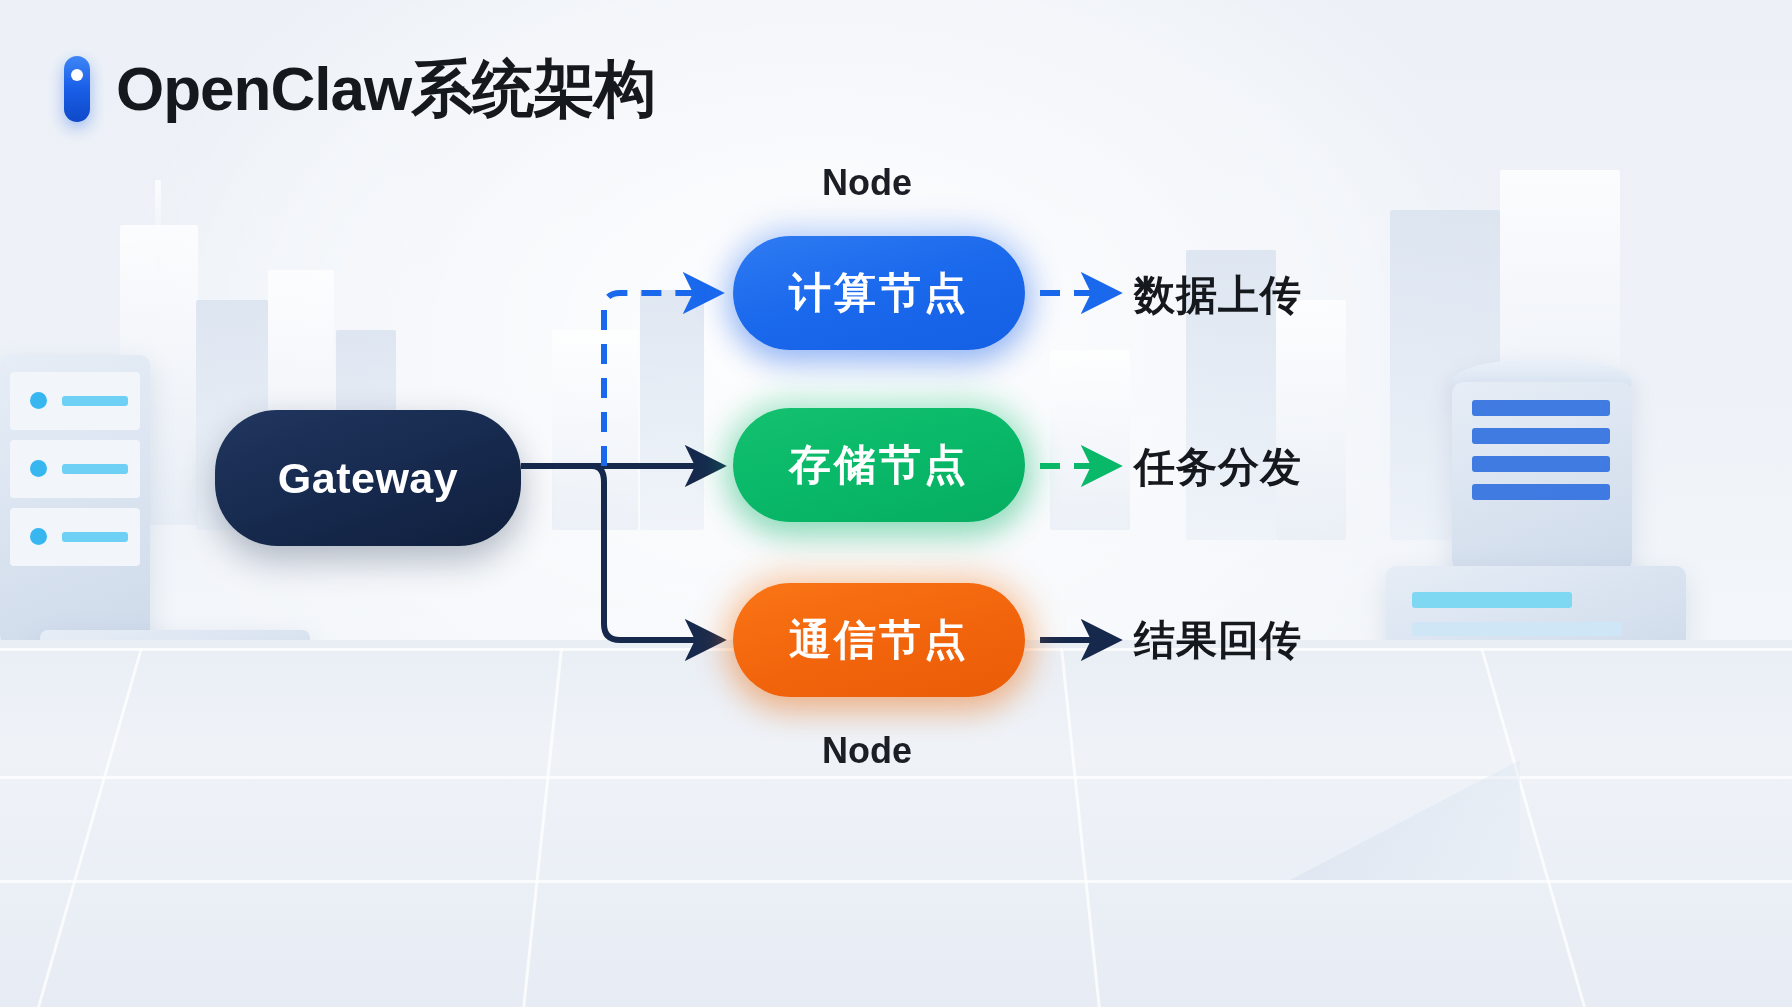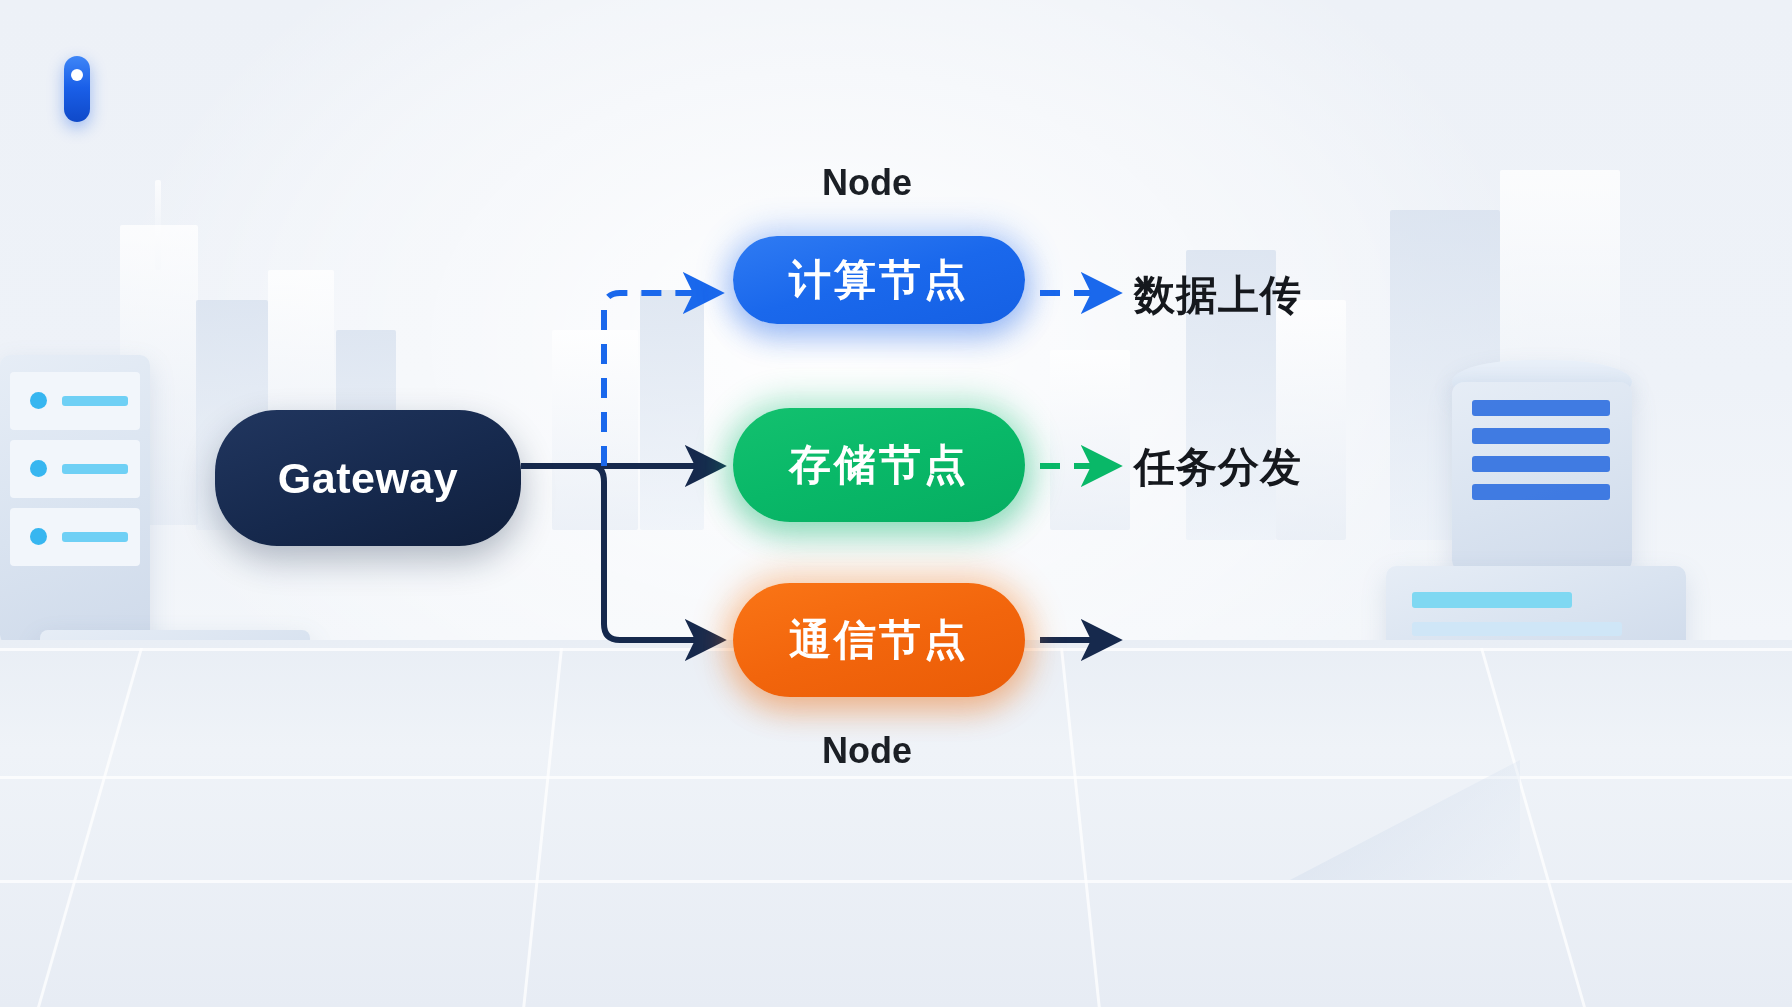--- a/index.html
+++ b/index.html
@@ -48,21 +48,21 @@
     position:absolute;display:flex;align-items:center;justify-content:center;
     border-radius:62px;color:#fff;font-weight:700;white-space:nowrap;
   }
   .node-gateway{
     left:215px;top:410px;width:306px;height:136px;
     background:linear-gradient(160deg,#21365f 0%,#16294d 55%,#101f3c 100%);
     font-size:43px;letter-spacing:.5px;
     box-shadow:0 14px 34px rgba(18,35,66,.30);
   }
   .node-compute{
-    left:733px;top:236px;width:292px;height:88px;
+    left:733px;top:236px;width:292px;height:114px;
     background:linear-gradient(165deg,#2f7bf3 0%,#1a68ec 50%,#1560e4 100%);
     font-size:42px;letter-spacing:3px;
     box-shadow:0 0 30px 8px rgba(52,124,246,.30),0 14px 30px rgba(24,94,226,.28);
   }
   .node-storage{
     left:733px;top:408px;width:292px;height:114px;
     background:linear-gradient(165deg,#13c16f 0%,#09b868 50%,#06ad61 100%);
     font-size:42px;letter-spacing:3px;
     box-shadow:0 0 30px 10px rgba(23,197,120,.30),0 14px 30px rgba(12,170,100,.26);
   }
@@ -135,20 +135,21 @@
     <div class="floor-line" style="left:560px;top:648px;width:3px;height:359px;transform:skewX(-6deg);transform-origin:top;"></div>
     <div class="floor-line" style="left:1060px;top:648px;width:3px;height:359px;transform:skewX(6deg);transform-origin:top;"></div>
     <div class="floor-line" style="left:1480px;top:648px;width:3px;height:359px;transform:skewX(16deg);transform-origin:top;"></div>
     <div style="position:absolute;left:1290px;top:760px;width:230px;height:120px;background:linear-gradient(135deg,rgba(205,217,234,.55),rgba(230,238,248,.2));clip-path:polygon(0 100%,100% 0,100% 100%);"></div>
   </div>
 
   <div class="header">
     <div class="logo-pill">
       <span class="dot"></span>
     </div>
+    <div class="title">OpenClaw系统架构</div>
   </div>
 
   <svg class="edges" viewBox="0 0 1792 1007">
     <defs>
       <marker id="ah-navy" markerWidth="7" markerHeight="7" refX="5.2" refY="3.5" orient="auto">
         <path d="M0,0 L7,3.5 L0,7 L1.7,3.5 Z" fill="#16294d"></path>
       </marker>
       <marker id="ah-blue" markerWidth="7" markerHeight="7" refX="5.2" refY="3.5" orient="auto">
         <path d="M0,0 L7,3.5 L0,7 L1.7,3.5 Z" fill="#1a68ec"></path>
       </marker>
@@ -184,17 +185,18 @@
     <div class="node node-storage">
       <span>存储节点</span>
     </div>
 
     <div class="node node-comm">
       <span>通信节点</span>
     </div>
 
     <div class="side-label lbl-upload">数据上传</div>
     <div class="side-label lbl-dispatch">任务分发</div>
+    <div class="side-label lbl-result">结果回传</div>
 
     <div class="node-label lbl-node-bottom">Node</div>
   </div>
 
 </div>
 
 </body></html>

